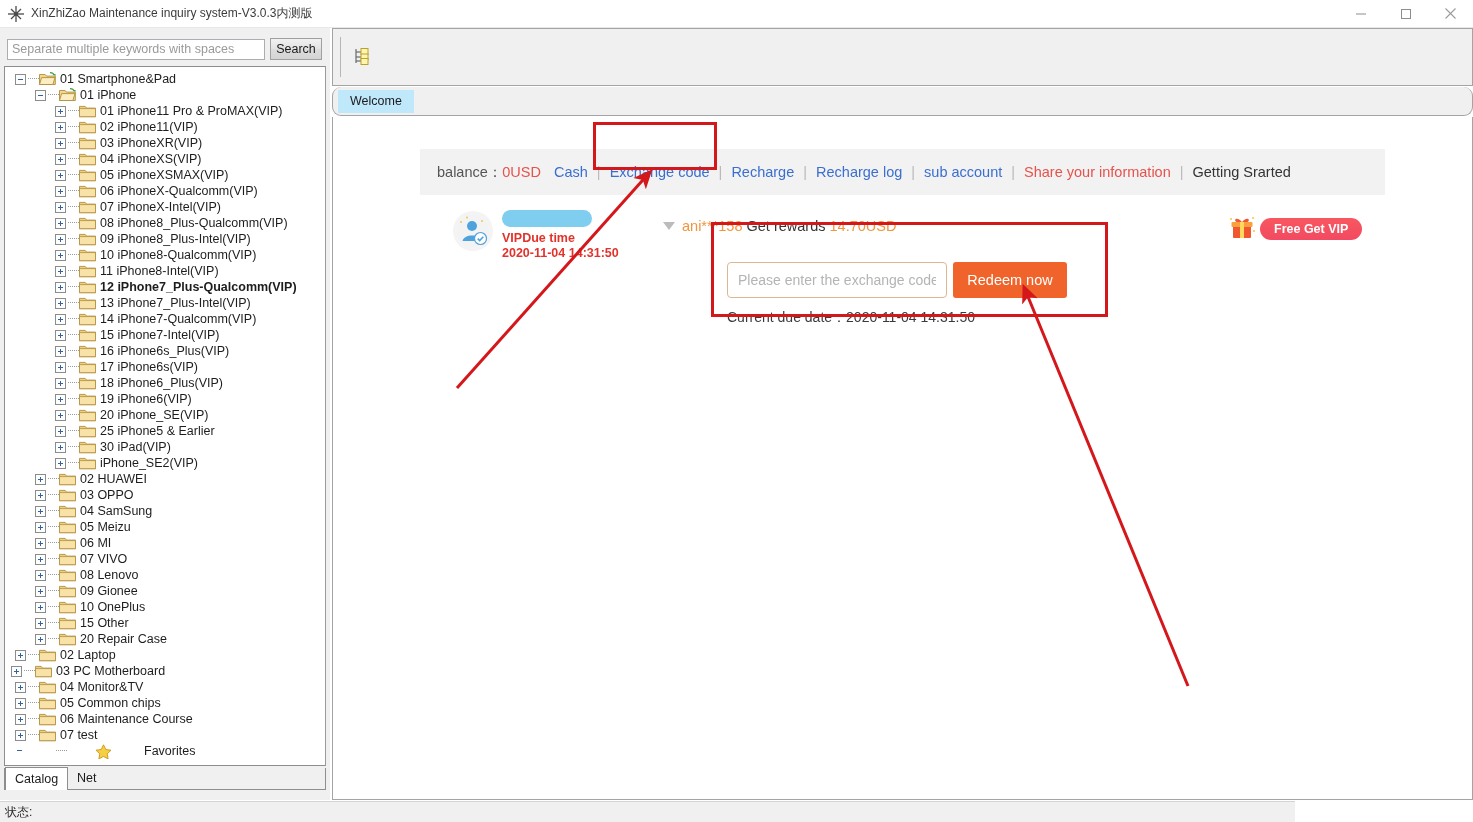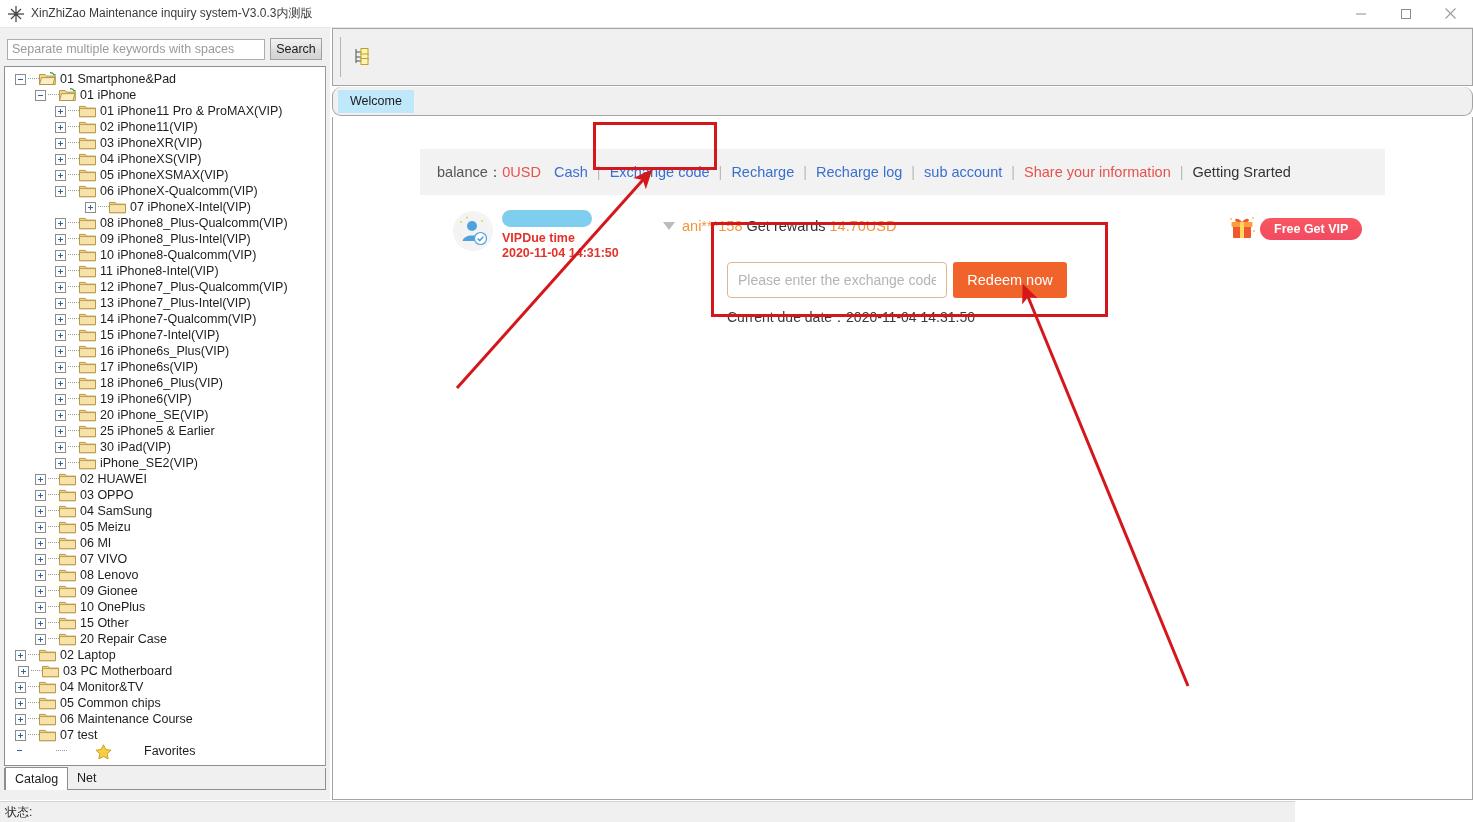--- a/index.html
+++ b/index.html
@@ -459,21 +459,21 @@
           <span class="expander plus"></span>
           <span class="dots"></span>
           <span class="folder">
             <svg width="17" height="14" viewBox="0 0 17 14">
               <path d="M0.5 2.4 h5.7 l1.4 1.7 h8.9 v8.6 h-16 Z" fill="#f3cf82" stroke="#b08e3e" stroke-width="0.9"></path>
               <path d="M0.5 4.6 h16 v8.1 h-16 Z" fill="#f8e2a8" stroke="#b08e3e" stroke-width="0.8"></path>
             </svg>
           </span>
           <span class="tlabel">06 iPhoneX-Qualcomm(VIP)</span>
         </div>
-        <div class="tnode" style="padding-left: 80px;">
+        <div class="tnode" style="padding-left: 50px;">
           <span class="expander plus"></span>
           <span class="dots"></span>
           <span class="folder">
             <svg width="17" height="14" viewBox="0 0 17 14">
               <path d="M0.5 2.4 h5.7 l1.4 1.7 h8.9 v8.6 h-16 Z" fill="#f3cf82" stroke="#b08e3e" stroke-width="0.9"></path>
               <path d="M0.5 4.6 h16 v8.1 h-16 Z" fill="#f8e2a8" stroke="#b08e3e" stroke-width="0.8"></path>
             </svg>
           </span>
           <span class="tlabel">07 iPhoneX-Intel(VIP)</span>
         </div>
@@ -514,21 +514,21 @@
           <span class="expander plus"></span>
           <span class="dots"></span>
           <span class="folder">
             <svg width="17" height="14" viewBox="0 0 17 14">
               <path d="M0.5 2.4 h5.7 l1.4 1.7 h8.9 v8.6 h-16 Z" fill="#f3cf82" stroke="#b08e3e" stroke-width="0.9"></path>
               <path d="M0.5 4.6 h16 v8.1 h-16 Z" fill="#f8e2a8" stroke="#b08e3e" stroke-width="0.8"></path>
             </svg>
           </span>
           <span class="tlabel">11 iPhone8-Intel(VIP)</span>
         </div>
-        <div class="tnode" style="padding-left: 50px;">
+        <div class="tnode" style="padding-left: 50px; font-weight: bold;">
           <span class="expander plus"></span>
           <span class="dots"></span>
           <span class="folder">
             <svg width="17" height="14" viewBox="0 0 17 14">
               <path d="M0.5 2.4 h5.7 l1.4 1.7 h8.9 v8.6 h-16 Z" fill="#f3cf82" stroke="#b08e3e" stroke-width="0.9"></path>
               <path d="M0.5 4.6 h16 v8.1 h-16 Z" fill="#f8e2a8" stroke="#b08e3e" stroke-width="0.8"></path>
             </svg>
           </span>
           <span class="tlabel">12 iPhone7_Plus-Qualcomm(VIP)</span>
         </div>
@@ -778,21 +778,21 @@
           <span class="expander plus"></span>
           <span class="dots"></span>
           <span class="folder">
             <svg width="17" height="14" viewBox="0 0 17 14">
               <path d="M0.5 2.4 h5.7 l1.4 1.7 h8.9 v8.6 h-16 Z" fill="#f3cf82" stroke="#b08e3e" stroke-width="0.9"></path>
               <path d="M0.5 4.6 h16 v8.1 h-16 Z" fill="#f8e2a8" stroke="#b08e3e" stroke-width="0.8"></path>
             </svg>
           </span>
           <span class="tlabel">02 Laptop</span>
         </div>
-        <div class="tnode" style="padding-left: 13px;">
+        <div class="tnode" style="padding-left: 6px;">
           <span class="expander plus"></span>
           <span class="dots"></span>
           <span class="folder">
             <svg width="17" height="14" viewBox="0 0 17 14">
               <path d="M0.5 2.4 h5.7 l1.4 1.7 h8.9 v8.6 h-16 Z" fill="#f3cf82" stroke="#b08e3e" stroke-width="0.9"></path>
               <path d="M0.5 4.6 h16 v8.1 h-16 Z" fill="#f8e2a8" stroke="#b08e3e" stroke-width="0.8"></path>
             </svg>
           </span>
           <span class="tlabel">03 PC Motherboard</span>
         </div>

